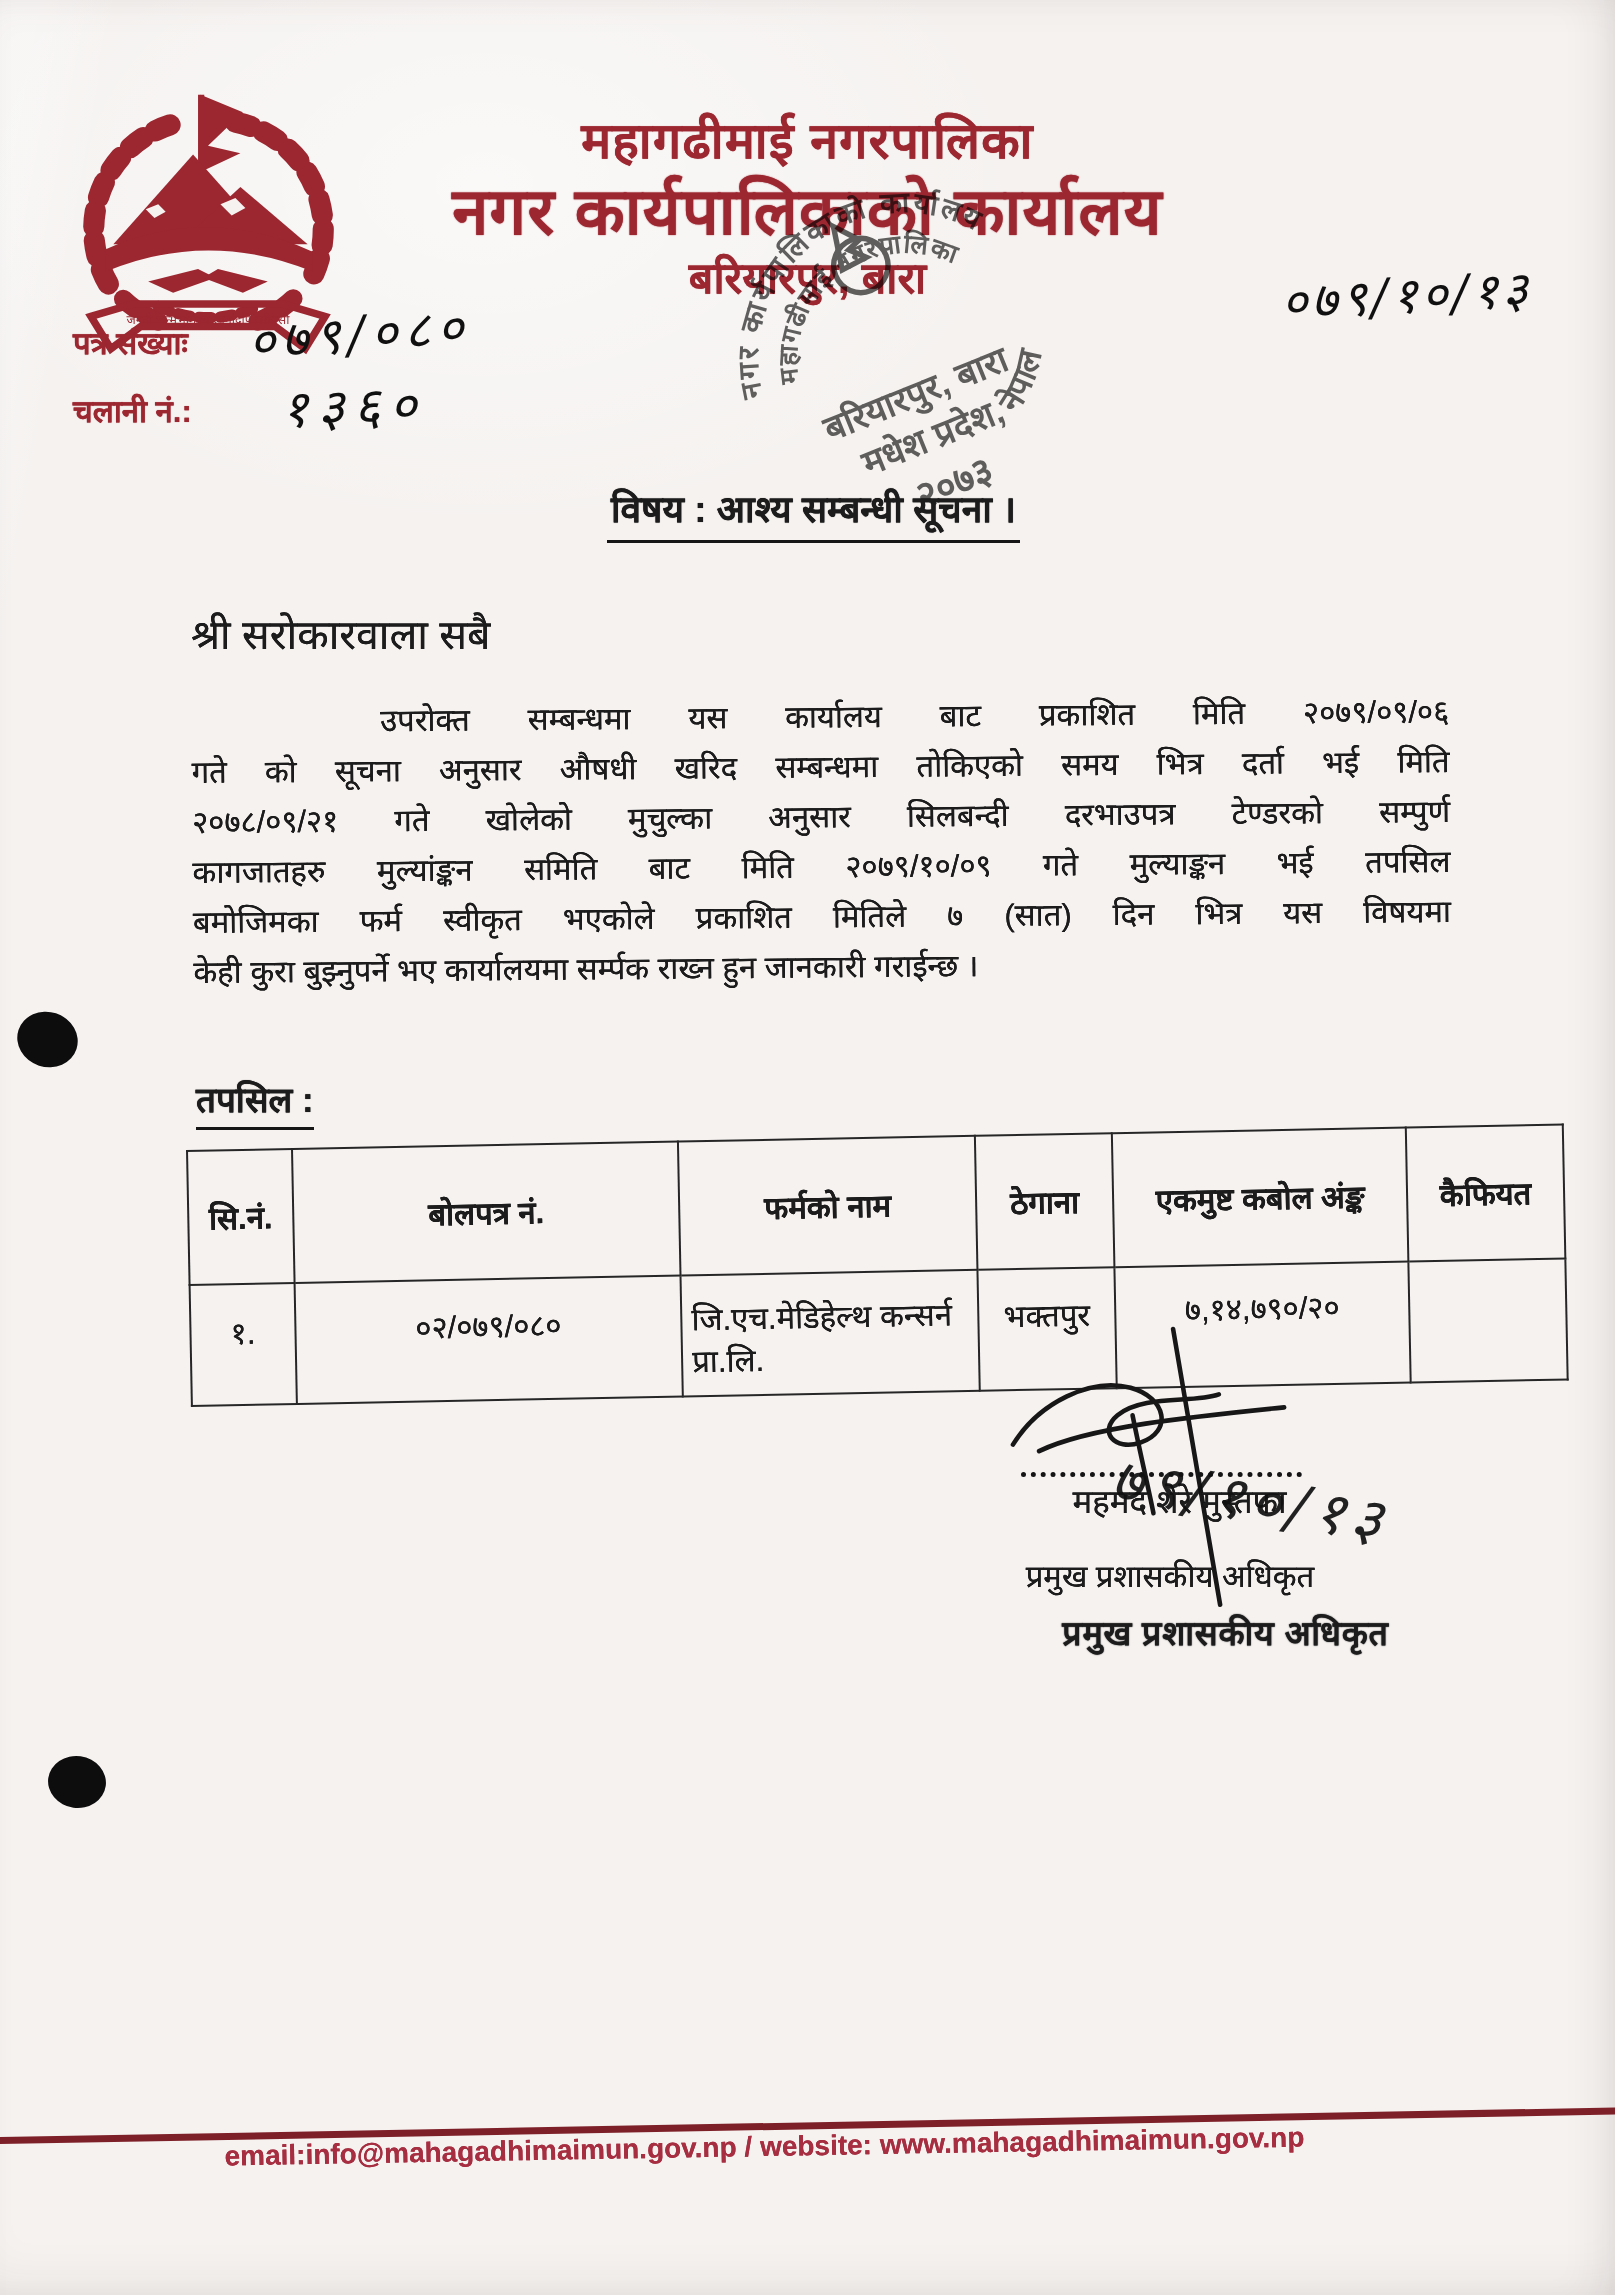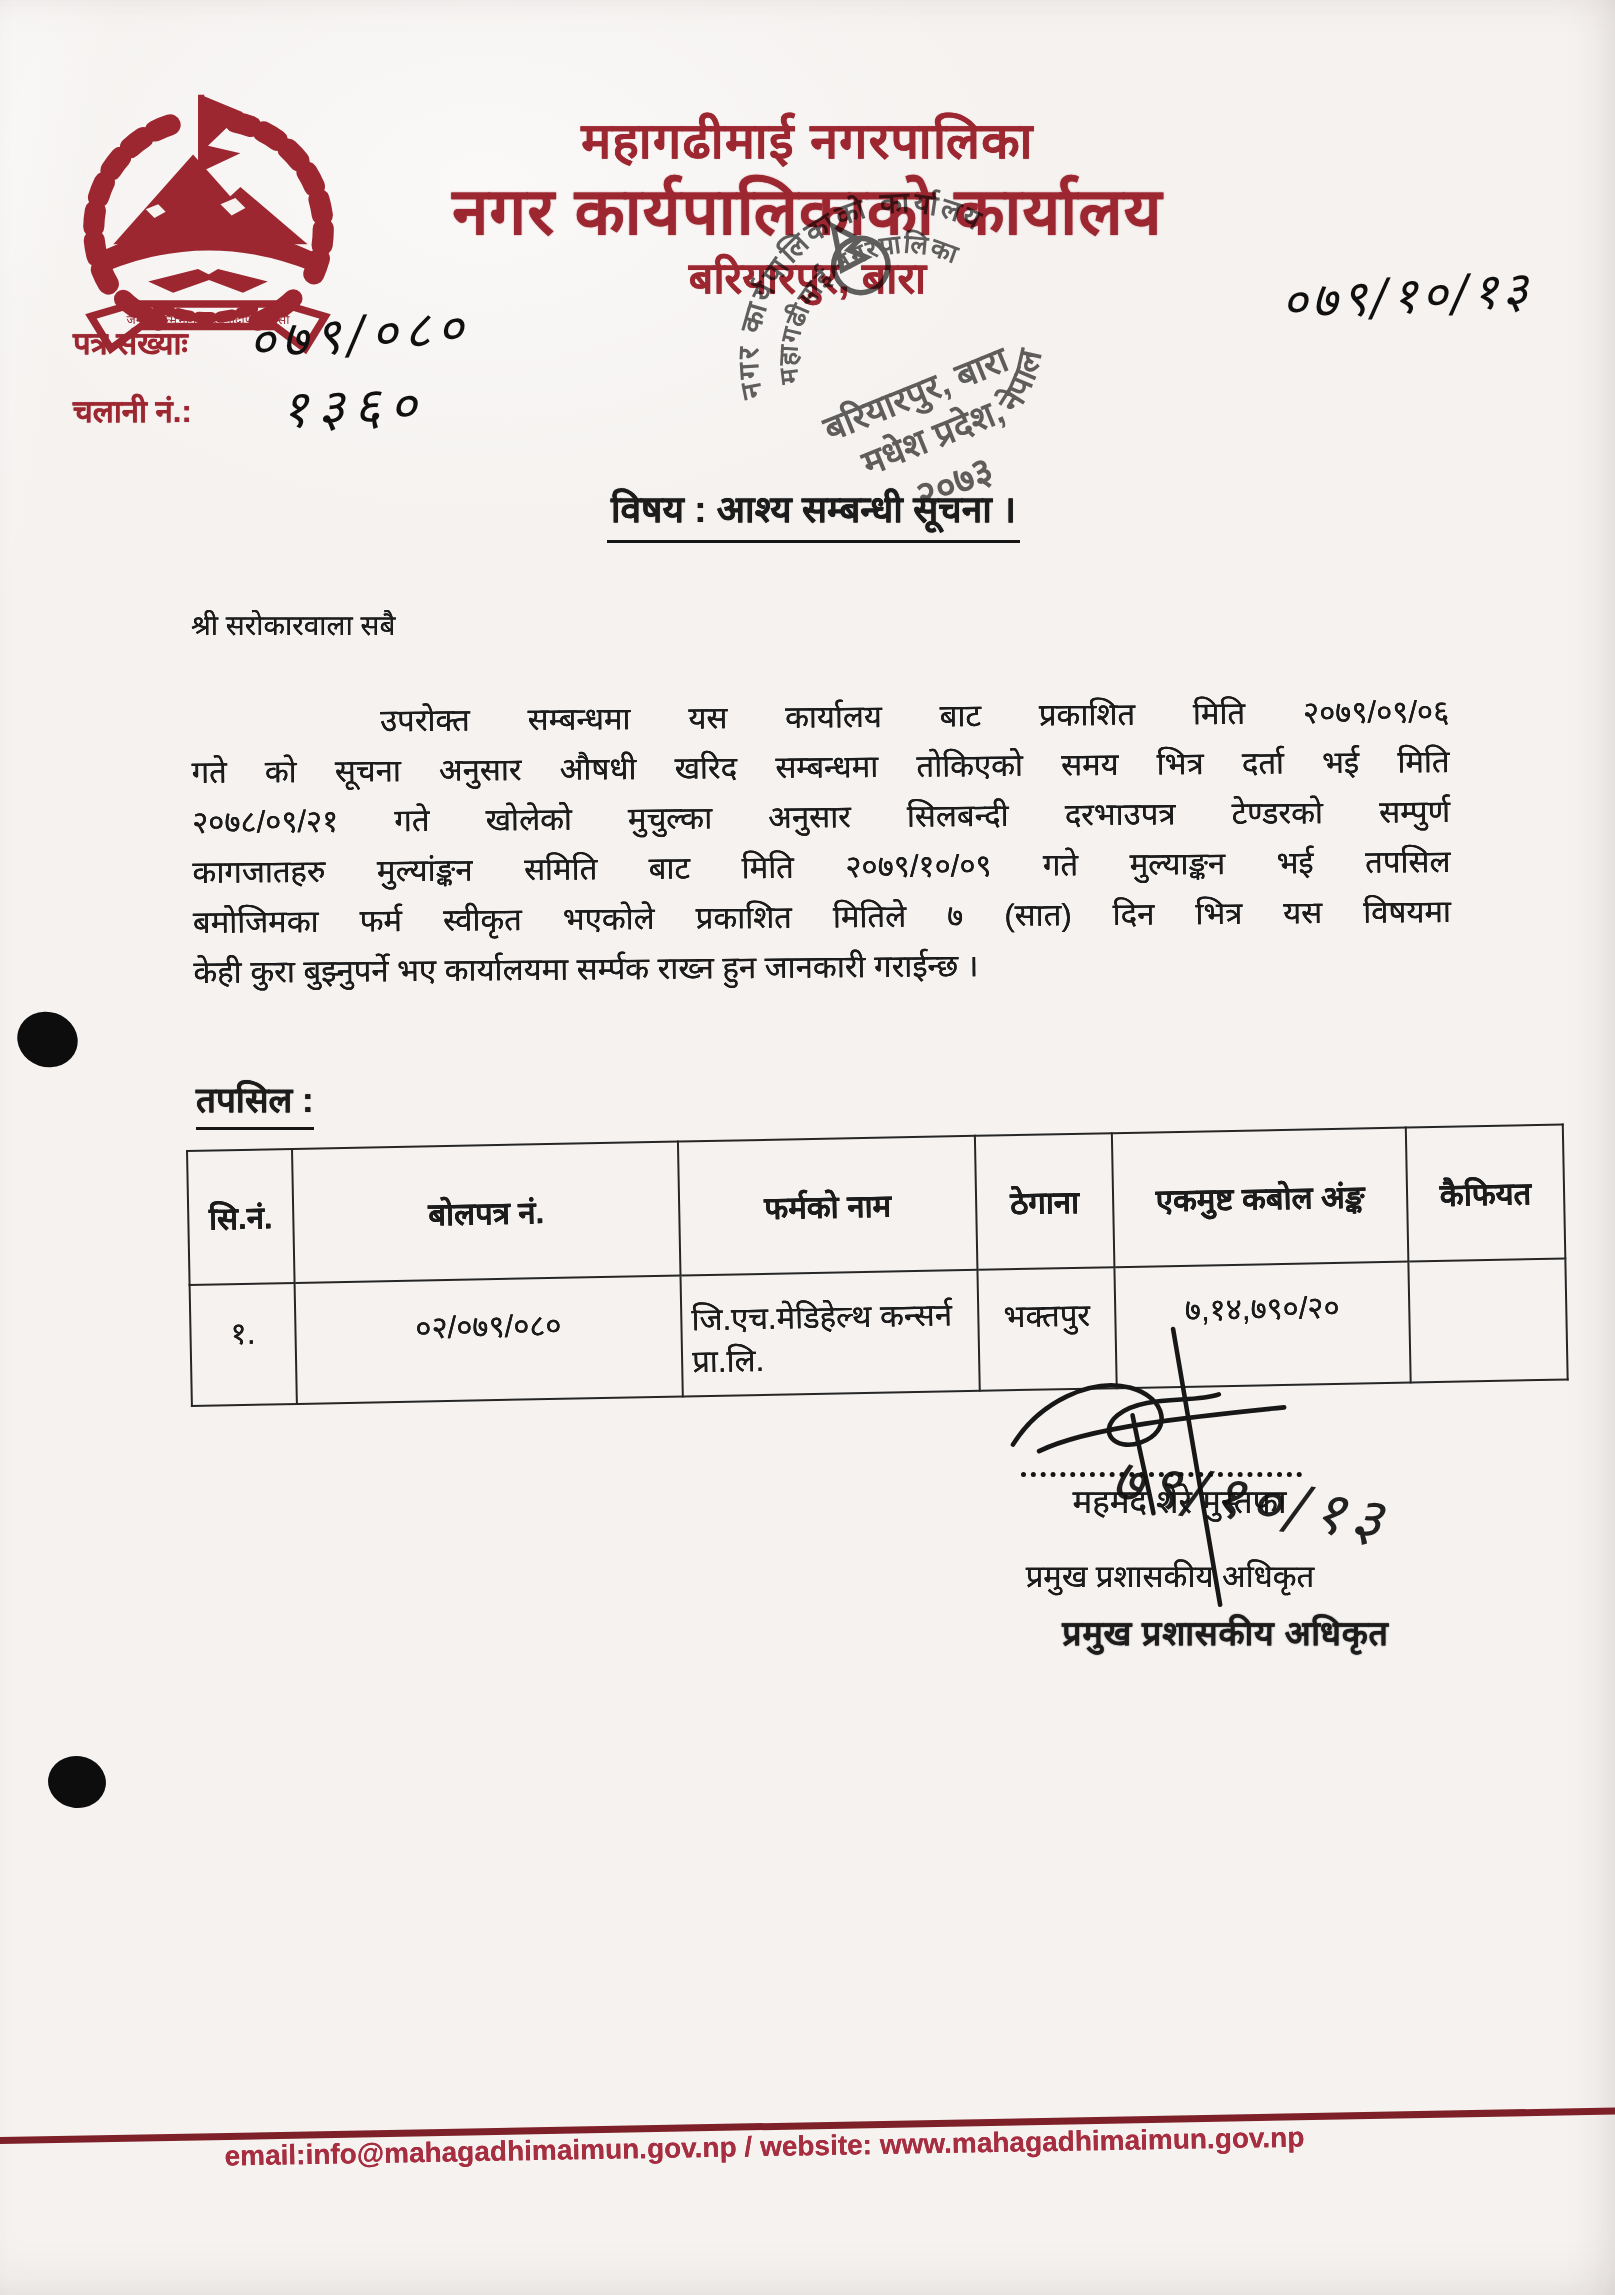--- a/index.html
+++ b/index.html
@@ -25,21 +25,21 @@
   .estd{left:0;right:0;top:365px;font-size:31px;text-shadow:0 0 0.7px #9c2731;}
   .lh-label{font-size:31px;font-weight:bold;text-shadow:0 0 0.7px #9c2731;}
   .hand{font-family:"DejaVu Serif", serif;font-style:italic;color:#101010;}
   .ref-val{left:248px;top:297px;font-size:51px;letter-spacing:6.5px;transform:rotate(-4deg);}
   .disp-val{left:281px;top:369px;font-size:52px;letter-spacing:9.1px;transform:rotate(-2deg);}
   .date-val{left:1281px;top:260px;font-size:50px;letter-spacing:3.9px;transform:rotate(-3deg);}
   .leaders{display:inline-block;width:307px;height:34px;border-bottom:4.6px dotted #9c2731;}
   
   .subject{left:12px;right:0;top:482px;font-size:37px;}
   .subject span{display:inline-block;border-bottom:3.9px solid #161616;padding:0 3.9px 6.5px 3.9px;text-shadow:0 0 0.7px #000;}
-  .salutation{left:191px;top:605px;font-size:28px;text-shadow:0 0 0.3px #000;}
+  .salutation{left:191px;top:605px;font-size:41px;text-shadow:0 0 0.3px #000;}
   
   .para{left:191px;top:698px;width:1258px;font-size:31px;line-height:50px;transform:rotate(-.5deg);transform-origin:left top;text-shadow:0 0 0.3px #000;}
   .jline{text-align:justify;text-align-last:justify;}
   .jfirst{padding-left:189px;}
   .jlast{text-align:left;}
   
   .caption{left:196px;top:1075px;font-size:35px;text-shadow:0 0 0.7px #000;}
   .caption span{display:inline-block;border-bottom:3.3px solid #161616;padding-bottom:5.2px;}
   .sched{left:186px;top:1150px;transform:rotate(-1.1deg);transform-origin:left top;}
   table.t{border-collapse:collapse;table-layout:fixed;width:1375px;background:rgba(255,255,255,.0);}

